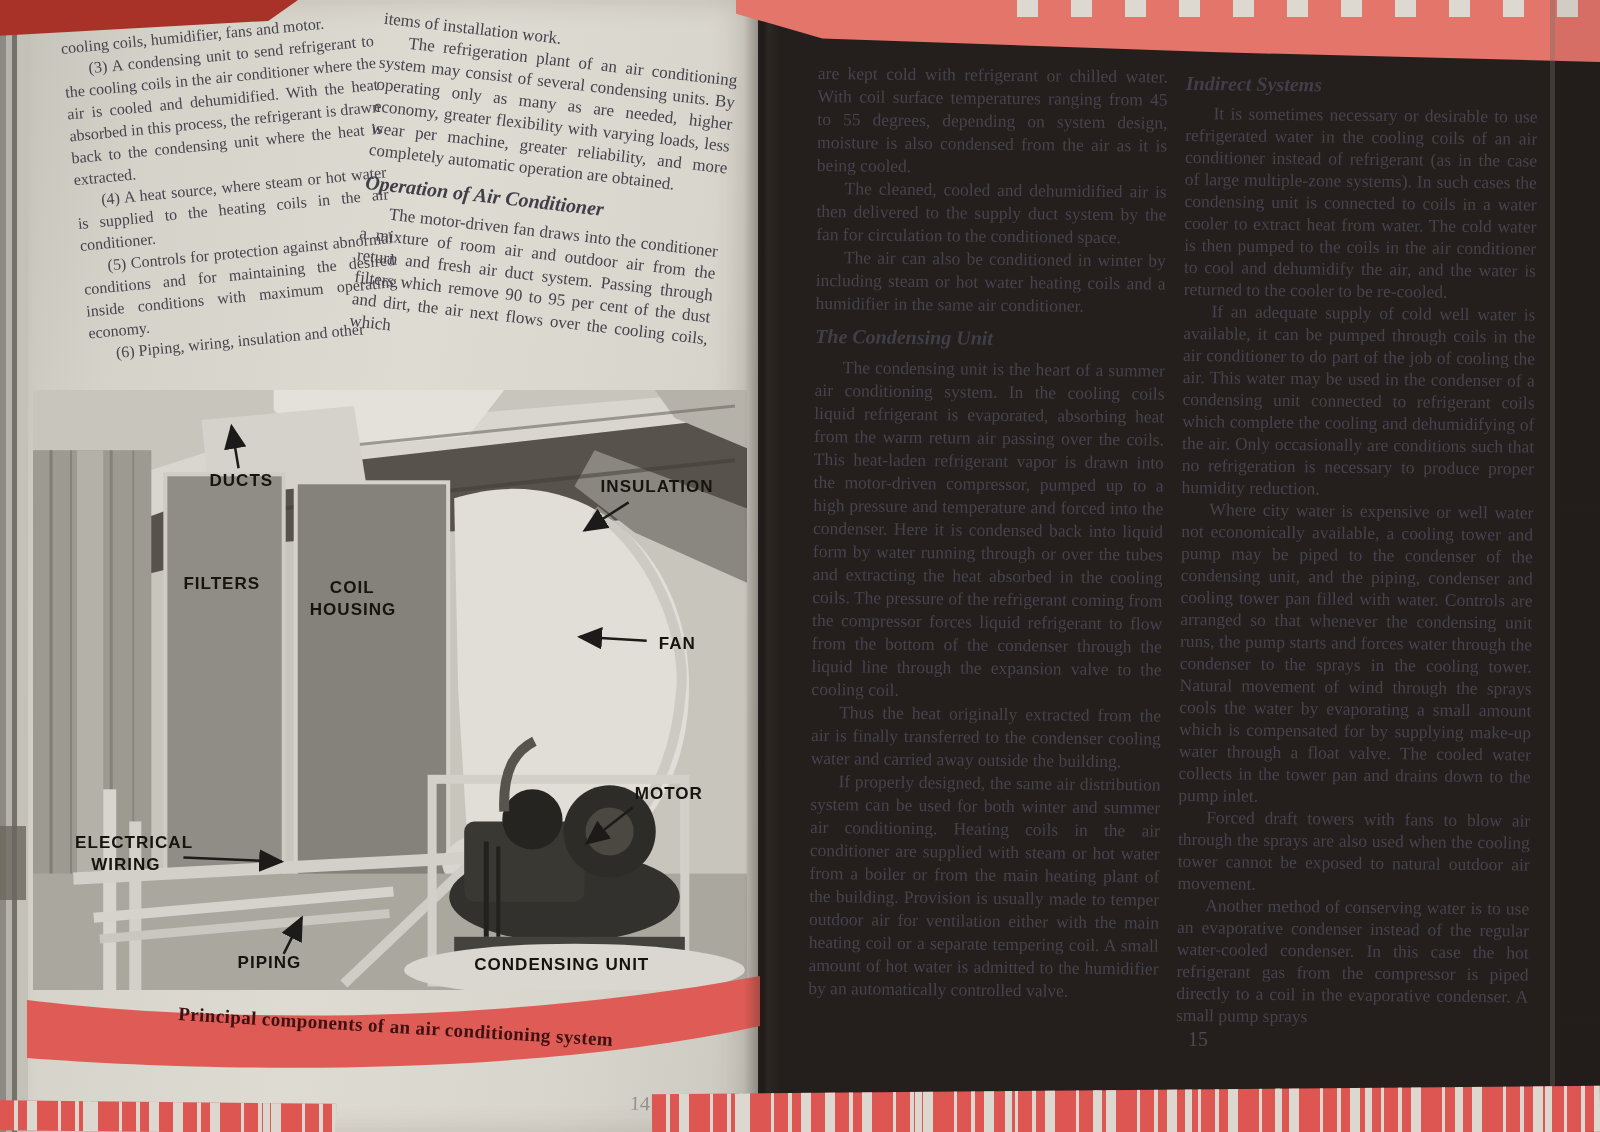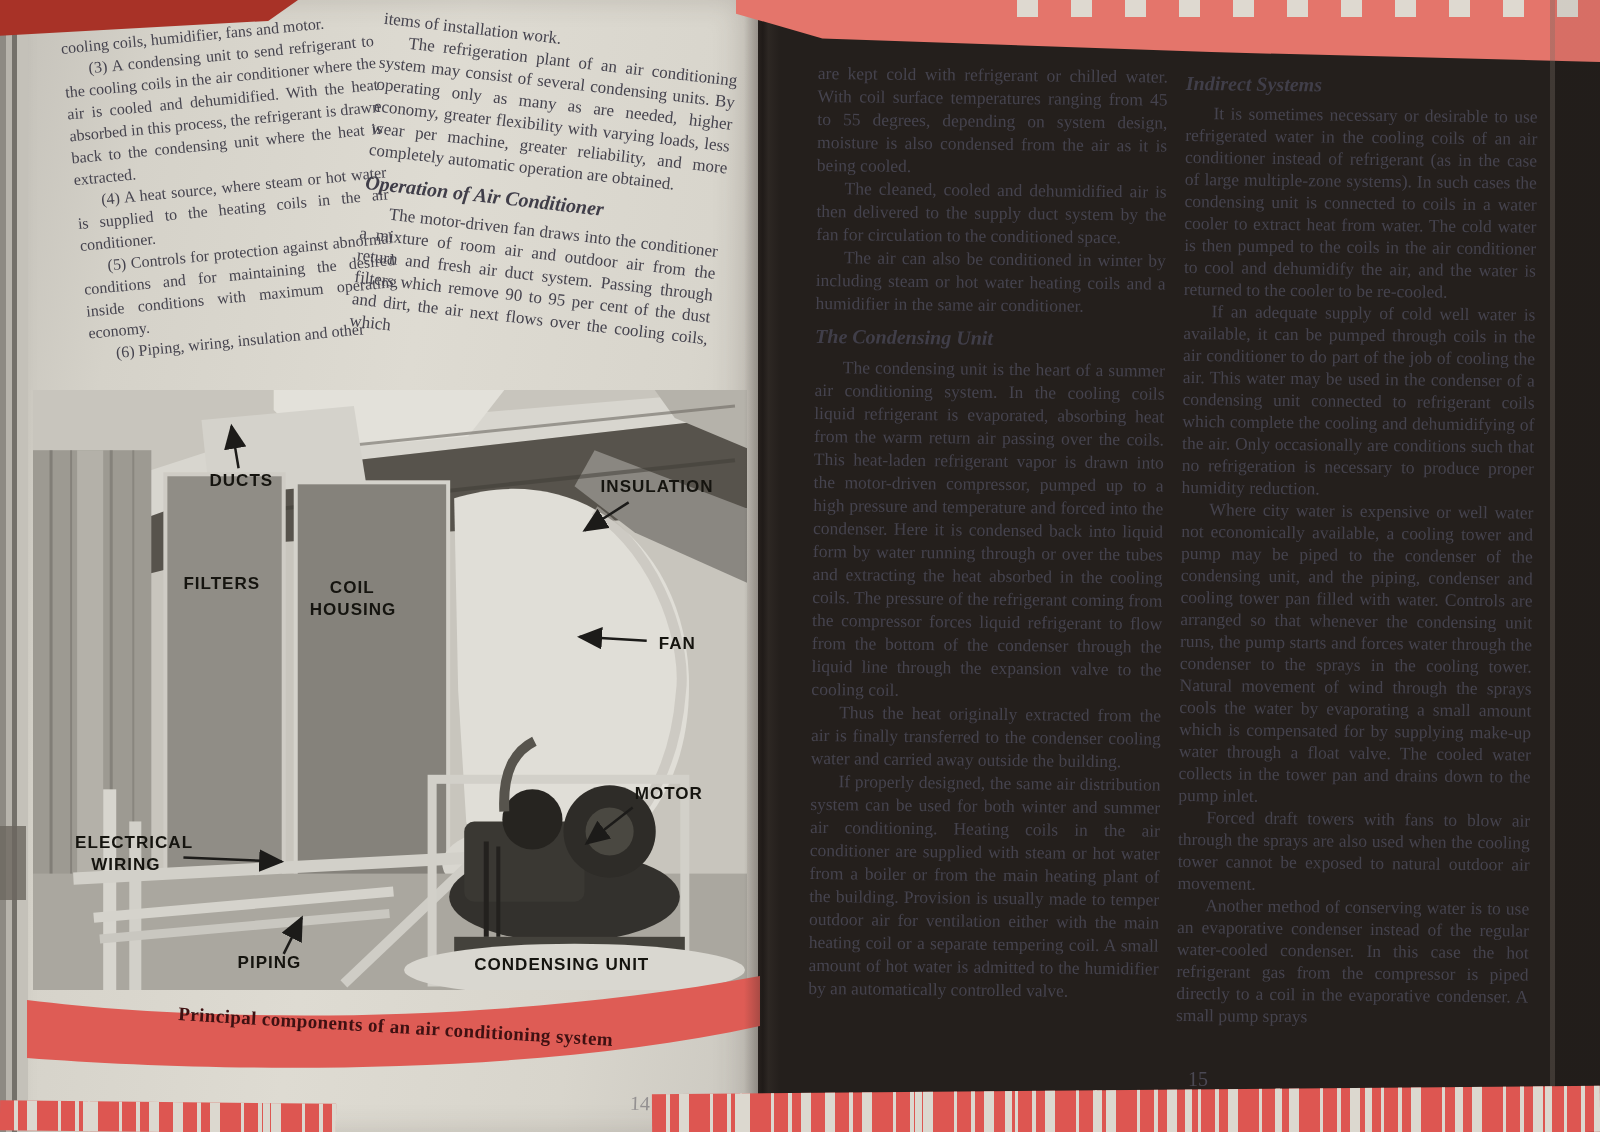--- a/index.html
+++ b/index.html
@@ -46,21 +46,21 @@
   .rp-col1{left:818px;top:62px;width:350px;font-size:17.5px;line-height:23px;
     transform:rotate(.6deg);transform-origin:0 0;}
   .rp-col2{left:1186px;top:72px;width:352px;font-size:17.5px;line-height:22px;
     transform:rotate(.6deg);transform-origin:0 0;}
   .rp-col2 h3{margin-top:0;}
   
   .photo{position:absolute;left:33px;top:390px;width:714px;height:600px;}
   .photo text{font-family:"Liberation Sans",sans-serif;font-weight:bold;font-size:17px;
     fill:#15140f;letter-spacing:1px;}
   
-  .pageno-right{position:absolute;left:1188px;top:1068px;font-size:20px;color:#4b4954;}
+  .pageno-right{position:absolute;left:1188px;top:1028px;font-size:20px;color:#4b4954;}
   .pageno-left{position:absolute;left:630px;top:1092px;font-size:20px;color:#55525c;opacity:.5;transform:rotate(2deg);}
 </style>
 </head>
 <body>
 
 <div class="scene">
 
   <div class="edge-strips"></div>
   <div class="edge-mark"></div>
 

